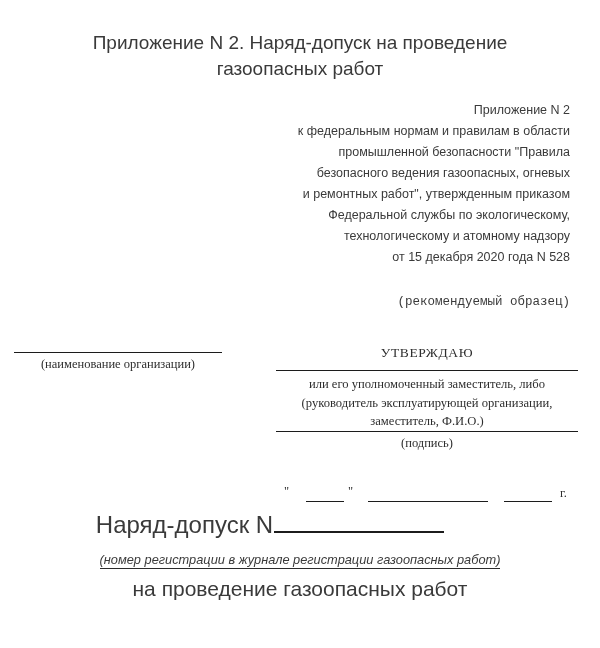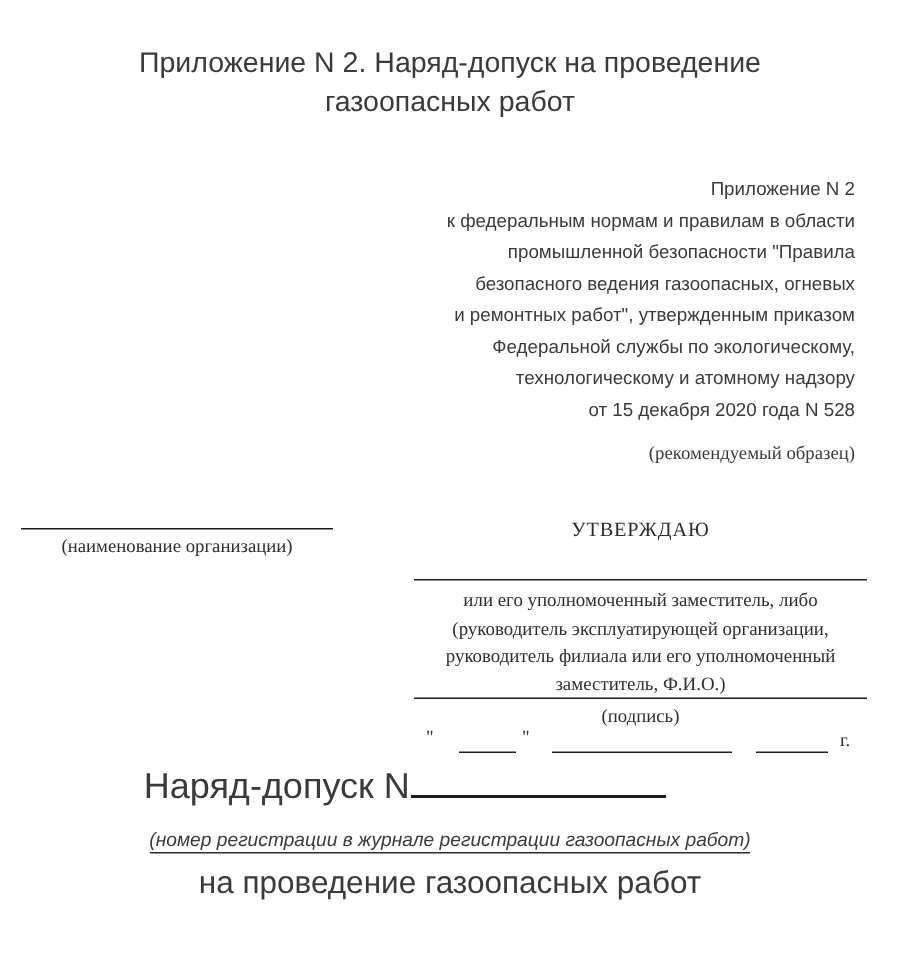--- a/index.html
+++ b/index.html
@@ -43,33 +43,32 @@
   .ref-block {
     position: absolute;
     right: 30px;
     top: 100px;
     width: 300px;
     text-align: right;
     font-size: 12.5px;
     line-height: 21px;
     color: #3a3a3a;
     font-family: "Liberation Sans", sans-serif;
-    margin-top: 16px;
   }
   .ref-block div { white-space: nowrap; }
 
   .sample-note {
     position: absolute;
     right: 30px;
     top: 293px;
     font-size: 12.5px;
     line-height: 18px;
     color: #3a3a3a;
     text-align: right;
-    font-family: Liberation Serif, serif;
+    font-family: Liberation Mono, monospace;
   }
 
   
   .org-box {
     position: absolute;
     left: 14px;
     top: 352px;
     width: 208px;
   }
   .rule {
@@ -93,21 +92,21 @@
     left: 276px;
     top: 345px;
     width: 302px;
   }
   .approve-title {
     text-align: center;
     font-family: "Liberation Serif", serif;
     font-size: 13.5px;
     letter-spacing: 0.6px;
     color: #2e2e2e;
-    margin-bottom: 25px;
+    margin-bottom: 9px;
   }
   .approve-caption {
     margin-top: 4px;
     text-align: center;
     font-family: "Liberation Serif", serif;
     font-size: 12.6px;
     line-height: 18.5px;
     color: #2e2e2e;
   }
   .approve-caption div { white-space: nowrap; }
@@ -226,21 +225,20 @@
     <div class="rule"></div>
     <div class="org-caption">(наименование организации)</div>
   </div>
 
   <div class="approve-box">
     <div class="approve-title">УТВЕРЖДАЮ</div>
     <div class="rule"></div>
     <div class="approve-caption">
       <div>или его уполномоченный заместитель, либо</div>
       <div>(руководитель эксплуатирующей организации,</div>
-      <div>руководитель филиала или его уполномоченный</div>
       <div>заместитель, Ф.И.О.)</div>
     </div>
     <div class="rule"></div>
     <div class="sign-caption">(подпись)</div>
   </div>
 
   <div class="date-line">
     <span class="q q1">"</span>
     <span class="dseg dseg1"></span>
     <span class="q q2">"</span>

